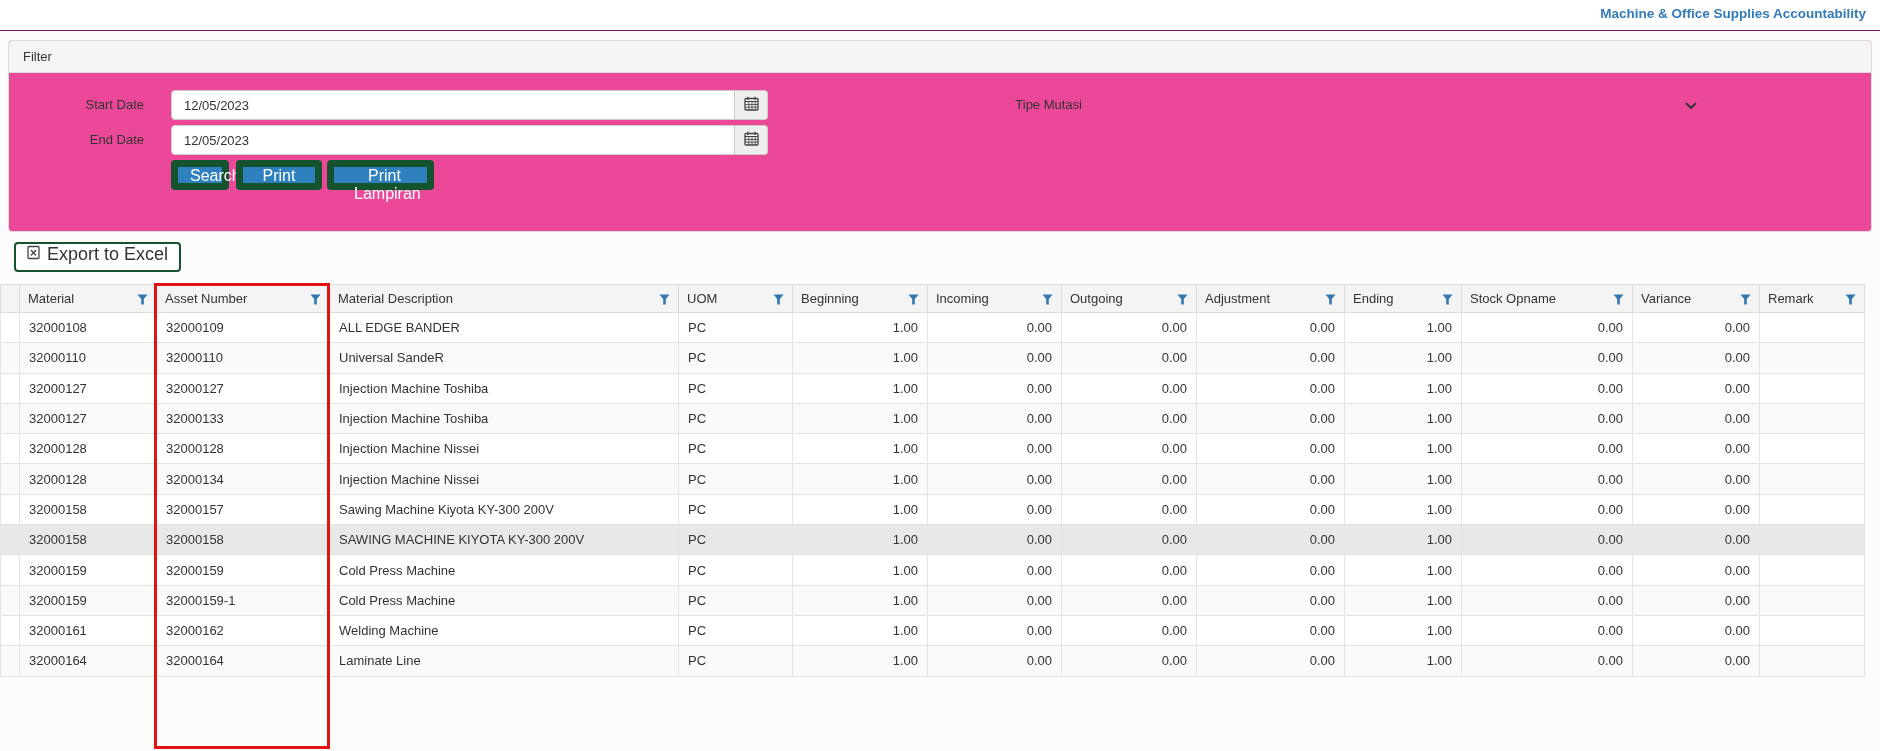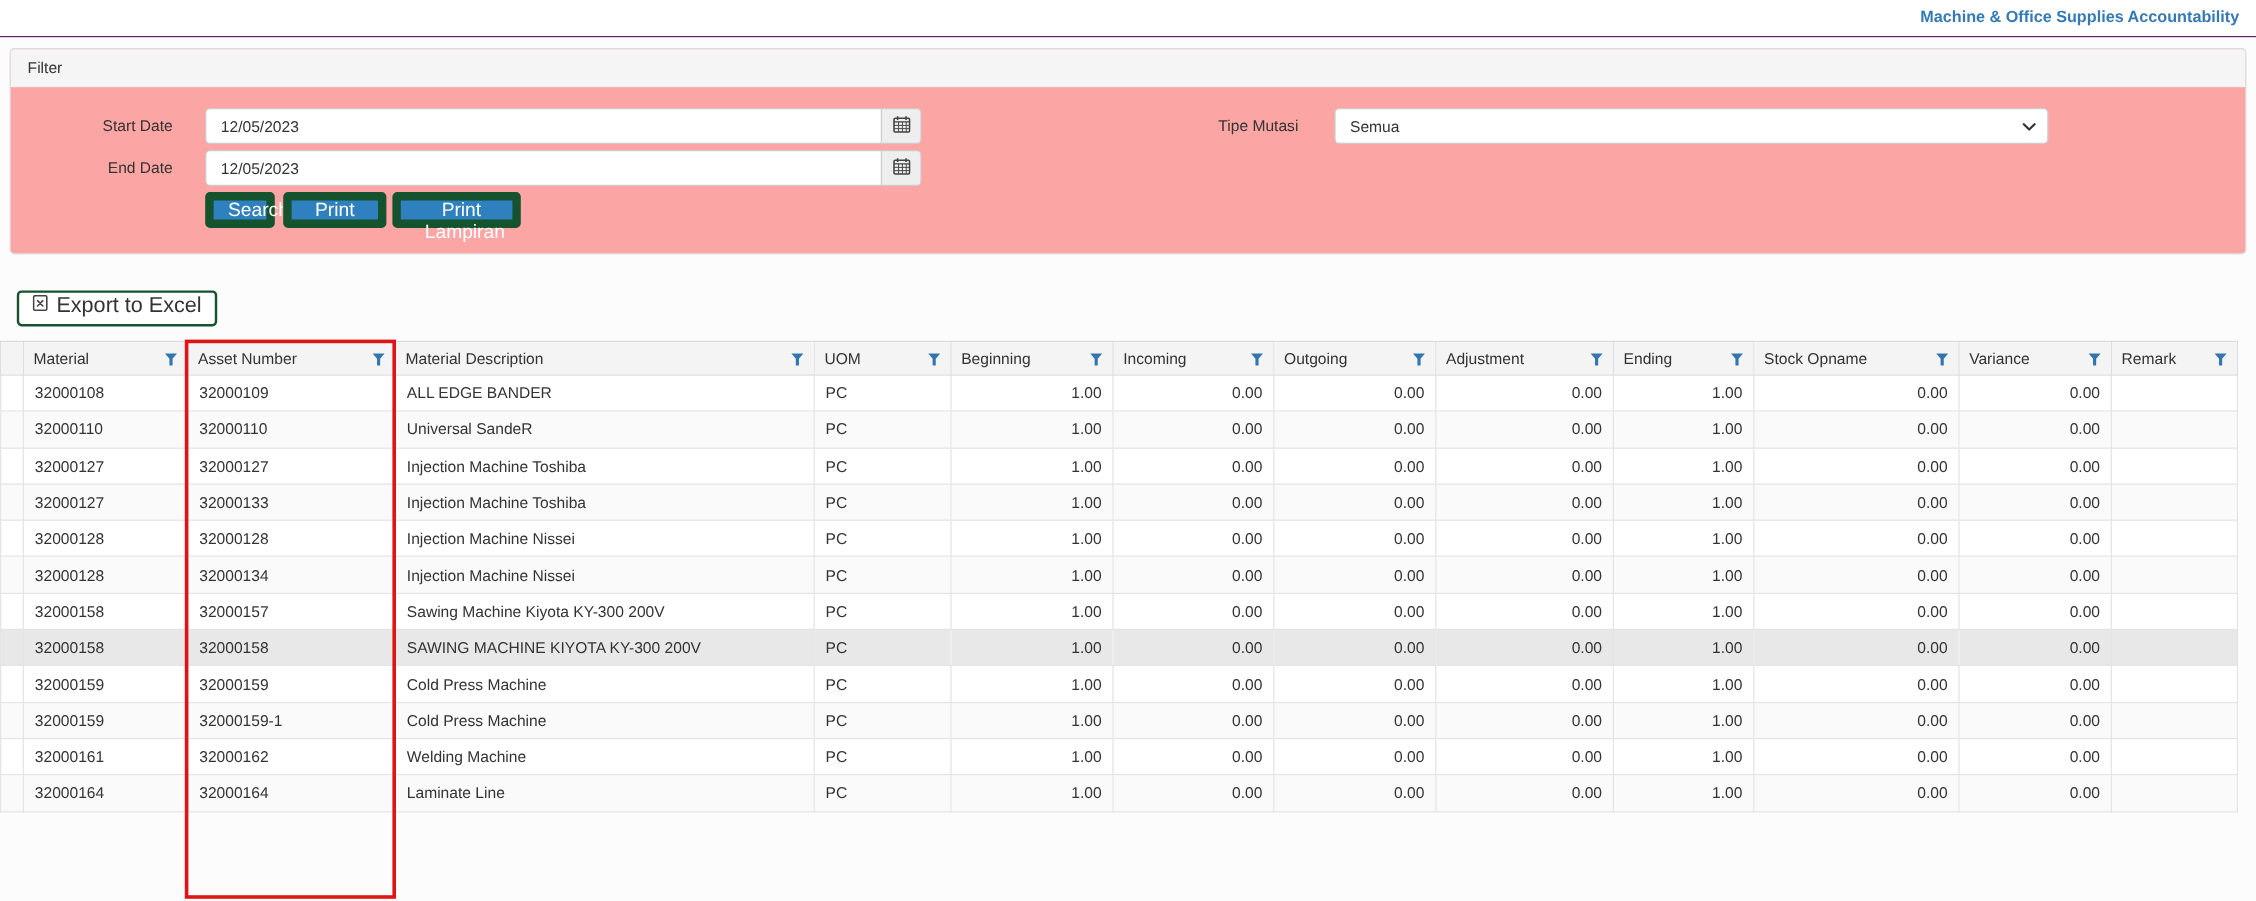--- a/index.html
+++ b/index.html
@@ -7,21 +7,21 @@
   body {
     width:1880px; height:751px; position:relative; overflow:hidden;
     background:#fcfcfc; color:#333;
     font-family:"Liberation Sans", sans-serif; font-size:13px;
   }
   
   .navbar { position:absolute; left:0; top:0; width:1880px; height:31px; background:#ffffff; border-bottom:1px solid #701a75; }
   .navbar .app-link { position:absolute; right:14px; top:6px; color:#337ab7; font-weight:700; font-size:13.5px; text-decoration:none; cursor:pointer; }
 
   
-  .panel { position:absolute; left:8px; top:40px; width:1864px; height:172px; background:#fca5a5; border:1px solid #ddd; border-radius:4px; }
+  .panel { position:absolute; left:8px; top:40px; width:1864px; height:192px; background:#ec4899; border:1px solid #ddd; border-radius:4px; }
   .panel-heading { height:32px; line-height:32px; padding-left:14px; background:#f5f5f5; border-bottom:1px solid #ddd; border-radius:3px 3px 0 0; color:#333; }
   .panel-body { position:relative; height:138px; }
   .form-label { position:absolute; text-align:right; line-height:30px; color:#333; }
   .lbl-start { left:0; top:17px; width:135px; }
   .lbl-end   { left:0; top:52px; width:135px; }
   .lbl-tipe  { left:900px; top:17px; width:173px; }
   .date-input { position:absolute; left:162px; width:564px; height:30px; border:1px solid #ccc; border-right:1px solid #ccc; border-radius:4px 0 0 4px; padding:0 12px; font-family:"Liberation Sans",sans-serif; font-size:13px; color:#333; background:#fff; outline:none; }
   .inp-start { top:17px; }
   .inp-end   { top:52px; }
   .date-addon { position:absolute; left:726px; width:33px; height:30px; background:#eee; border:1px solid #ccc; border-left:none; border-radius:0 4px 4px 0; display:flex; align-items:center; justify-content:center; cursor:pointer; }
@@ -99,23 +99,20 @@
           <line x1="4.8" y1="5.5" x2="4.8" y2="14" stroke="#444" stroke-width="0.8"></line>
           <line x1="8" y1="5.5" x2="8" y2="14" stroke="#444" stroke-width="0.8"></line>
           <line x1="11.2" y1="5.5" x2="11.2" y2="14" stroke="#444" stroke-width="0.8"></line>
           <line x1="1" y1="8.5" x2="14" y2="8.5" stroke="#444" stroke-width="0.8"></line>
           <line x1="1" y1="11.2" x2="14" y2="11.2" stroke="#444" stroke-width="0.8"></line>
         </svg>
       </span>
     </span>
 
     <label class="form-label lbl-tipe">Tipe Mutasi</label>
-    <select class="mutasi-select">
-      <option>Semua</option>
-    </select>
     <span class="select-chevron">
       <svg width="12" height="8" viewBox="0 0 12 8">
           <path d="M1.5 1.5 L6 6 L10.5 1.5" fill="none" stroke="#333" stroke-width="1.8" stroke-linecap="round" stroke-linejoin="round"></path>
         </svg>
     </span>
 
     <button class="btn-primary btn-search">Search</button>
     <button class="btn-primary btn-print">Print</button>
     <button class="btn-primary btn-lampiran">Print Lampiran</button>
   </div>

